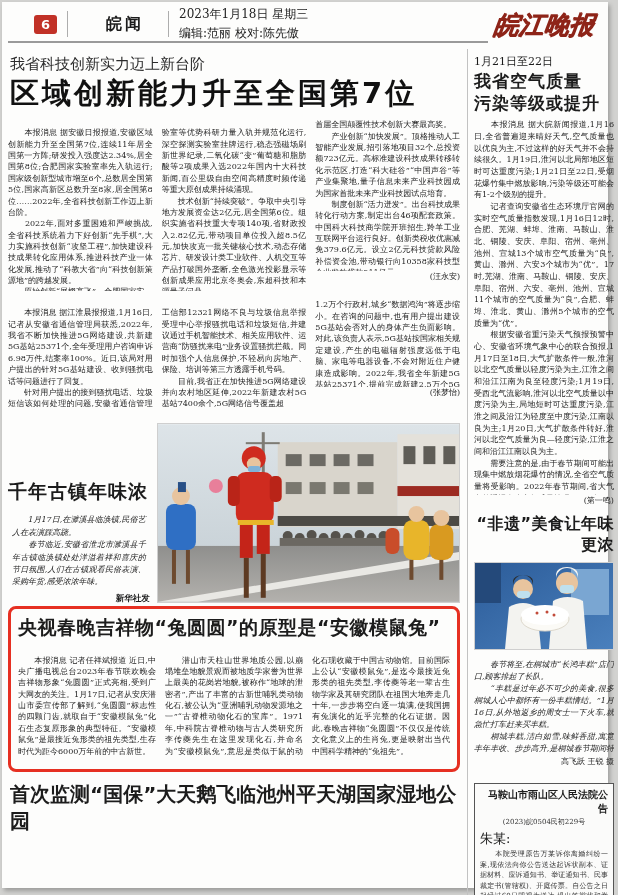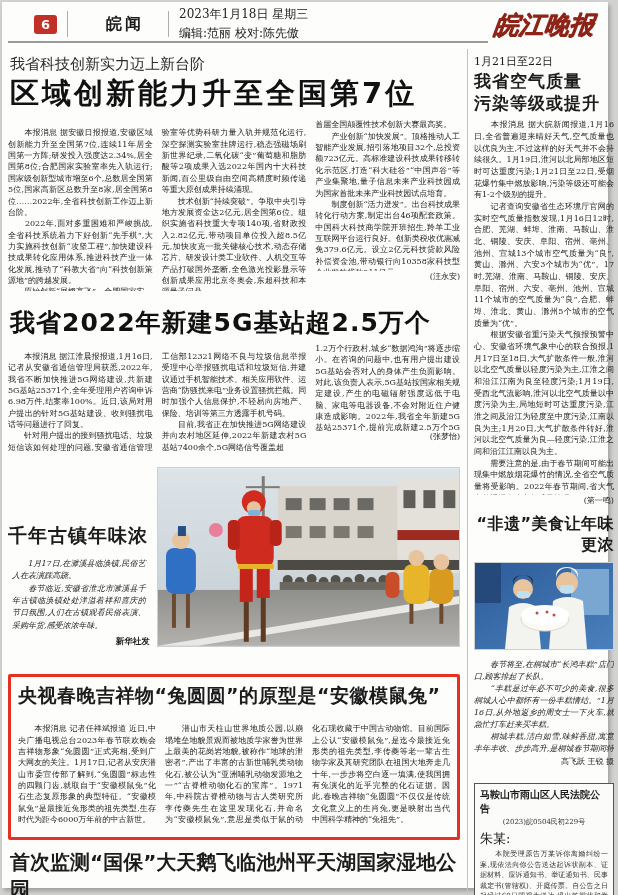--- a/index.html
+++ b/index.html
@@ -35,37 +35,37 @@
   .h2{font:bold 25px/1.1 "DejaVu Sans",sans-serif;letter-spacing:1px;margin:10px 0 6px 2px;color:#111;}
   .fiveg-cols .col{height:100px;}
   
   .town{display:flex;gap:7px;margin-top:8px;}
   .town-left{width:142px;}
   .town-title{font:bold 19px "DejaVu Sans",sans-serif;letter-spacing:1px;margin:56px 0 9px;}
   .caption{font-size:8px;font-style:italic;line-height:1.55;text-align:justify;white-space:pre-line;color:#232323;}
   .credit{text-align:right;font-size:8.5px;font-weight:bold;margin-top:4px;}
   .photo-frame{border:1px solid #cfcfcf;}
   
-  .redbox{border:3px solid #e63022;border-radius:2px;margin-top:26px;padding:5px 7px 4px;}
+  .redbox{border:3px solid #e63022;border-radius:8px;margin-top:1px;padding:5px 7px 4px;}
   .rabbit-headline{font:bold 19px "DejaVu Sans",sans-serif;letter-spacing:.5px;margin:1px 0 6px;}
   .rabbit-cols .col{height:102px;}
   
   .swan-headline{font:bold 20px "DejaVu Sans",sans-serif;margin:9px 0 5px 2px;}
   
   .air-kicker{font-size:11px;margin:5px 0 1px;}
   .air-headline{font:bold 17px/1.3 "DejaVu Sans",sans-serif;letter-spacing:1px;}
   .air-body{font-size:8px;line-height:1.46;text-align:justify;white-space:pre-line;
             margin-top:5px;height:376px;overflow:hidden;color:#232323;}
   .heritage-headline{font:bold 16px "DejaVu Sans",sans-serif;margin:8px 0 6px;letter-spacing:.5px;text-align:right;}
   .heritage-body{font-size:8px;font-style:italic;line-height:1.5;text-align:justify;
                  white-space:pre-line;margin-top:5px;height:96px;overflow:hidden;color:#232323;}
   .heritage-credit{text-align:right;font-size:8px;margin:1px 0 16px;}
   
   .notice{border:1.5px solid #555;padding:4px 5px;margin-top:5px;background:#fbfbfa;}
-  .notice-title{font:bold 10px "DejaVu Sans",sans-serif;text-align:left;}
+  .notice-title{font:bold 10px "DejaVu Sans",sans-serif;text-align:right;}
   .notice-case{font-size:7px;text-align:center;margin:1px 0 3px;color:#333;}
   .notice-addr{font-size:13px;}
   .notice-body{font-size:7px;line-height:1.5;text-align:justify;white-space:pre-line;
                height:74px;overflow:hidden;color:#333;}
 </style>
 </head>
 <body>
 
 <div class="page">
 
@@ -96,21 +96,20 @@
           <div style="flex:1;overflow:hidden;height:164px;">
             <p class="col" style="height:152px;margin:0;">首届全国颠覆性技术创新大赛最高奖。
 　　产业创新“加快发展”。顶格推动人工智能产业发展,招引落地项目32个,总投资额723亿元。高标准建设科技成果转移转化示范区,打造“科大硅谷”“中国声谷”等产业集聚地,量子信息未来产业科技园成为国家首批未来产业科技园试点培育。
 　　制度创新“活力迸发”。出台科技成果转化行动方案,制定出台46项配套政策。中国科大科技商学院开班招生,羚羊工业互联网平台运行良好。创新类税收优惠减免379.6亿元。设立2亿元科技贷款风险补偿资金池,带动银行向10358家科技型企业发放贷款511亿元。</p>
             <div class="byline">(汪永安)</div>
           </div>
         </div>
       </div>
 
       <div>
-        <div class="h2">我省2022年新建5G基站超2.5万个</div>
         <div class="cols fiveg-cols">
           <p class="col">　　本报消息 据江淮晨报报道,1月16日,记者从安徽省通信管理局获悉,2022年,我省不断加快推进5G网络建设,共新建5G基站25371个,全年受理用户咨询申诉6.98万件,结案率100%。近日,该局对用户提出的针对5G基站建设、收到骚扰电话等问题进行了回复。
 　　针对用户提出的接到骚扰电话、垃圾短信该如何处理的问题,安徽省通信管理局相关负责人表示,用户可以通过</p>
           <p class="col">工信部12321网络不良与垃圾信息举报受理中心举报骚扰电话和垃圾短信,并建议通过手机智能技术、相关应用软件、运营商“防骚扰来电”业务设置骚扰拦截。同时加强个人信息保护,不轻易向房地产、保险、培训等第三方透露手机号码。
 　　目前,我省正在加快推进5G网络建设并向农村地区延伸,2022年新建农村5G基站7400余个,5G网络信号覆盖超</p>
           <div style="flex:1;overflow:hidden;height:100px;">
             <p class="col" style="height:88px;margin:0;">1.2万个行政村,城乡“数据鸿沟”将逐步缩小。在咨询的问题中,也有用户提出建设5G基站会否对人的身体产生负面影响。对此,该负责人表示,5G基站按国家相关规定建设,产生的电磁辐射强度远低于电脑、家电等电器设备,不会对附近住户健康造成影响。2022年,我省全年新建5G基站25371个,提前完成新建2.5万个5G基站的年度任务。</p>
             <div class="byline">(张梦怡)</div>
           </div>
         </div>

